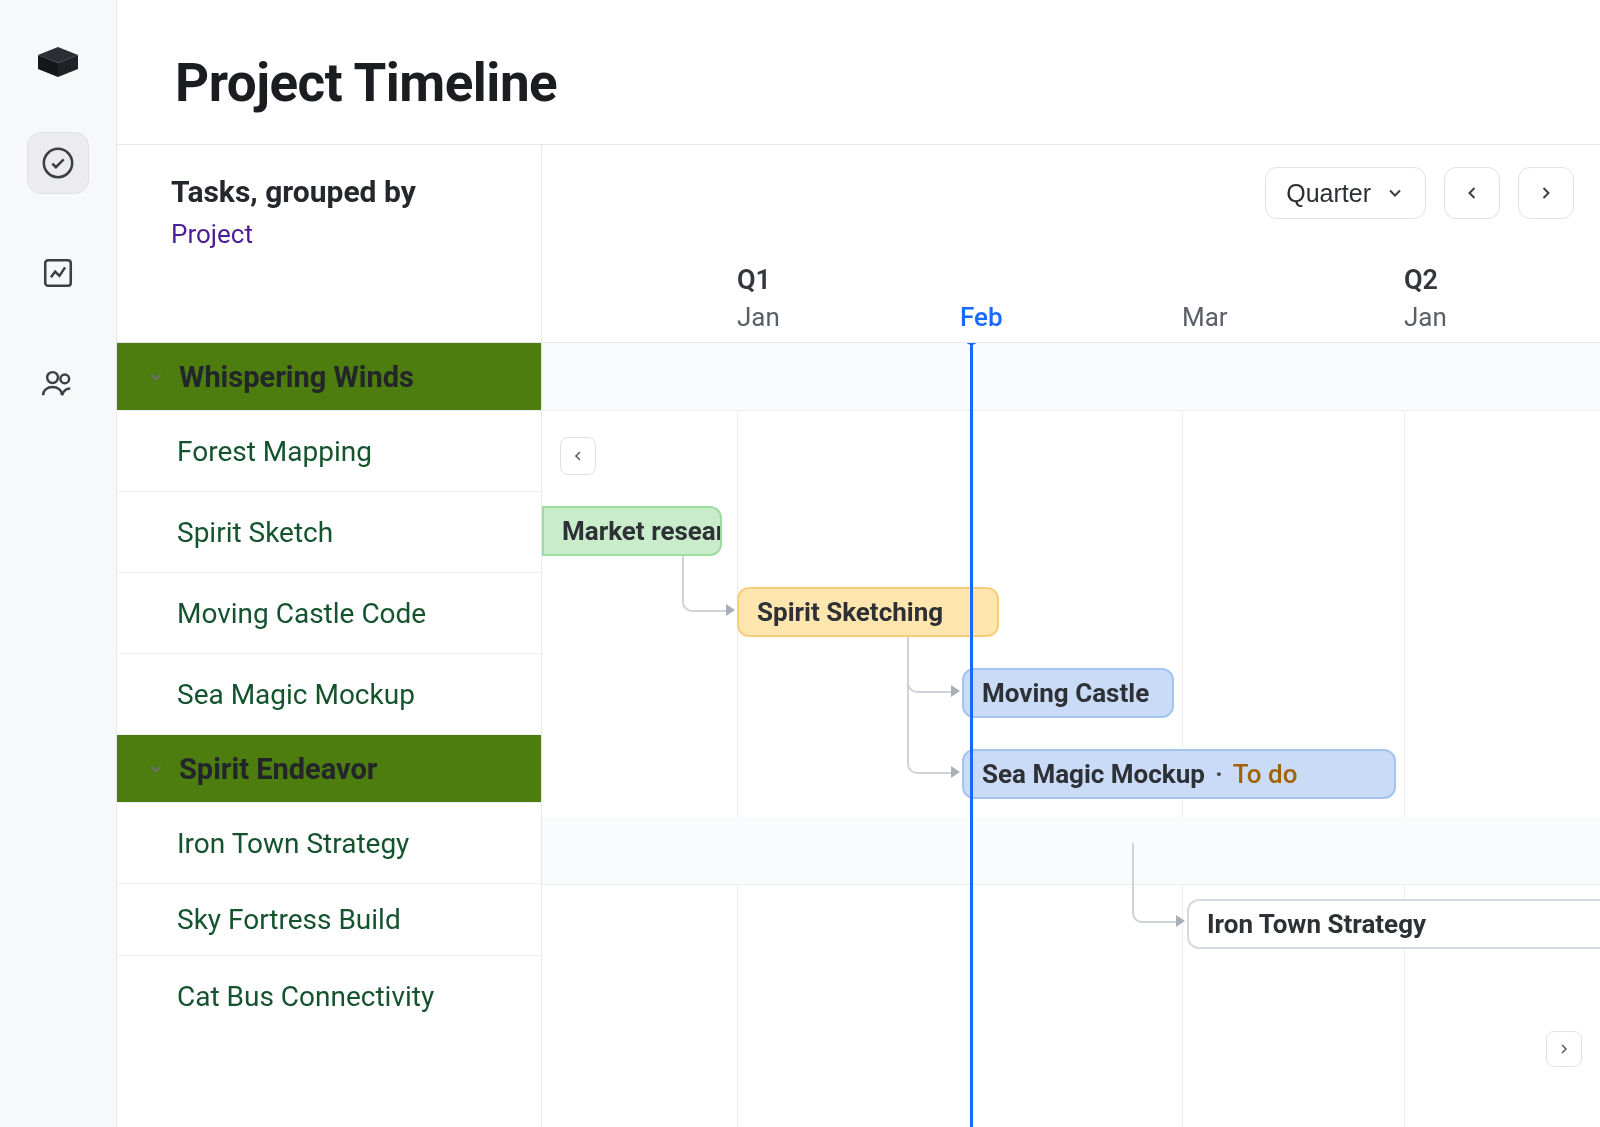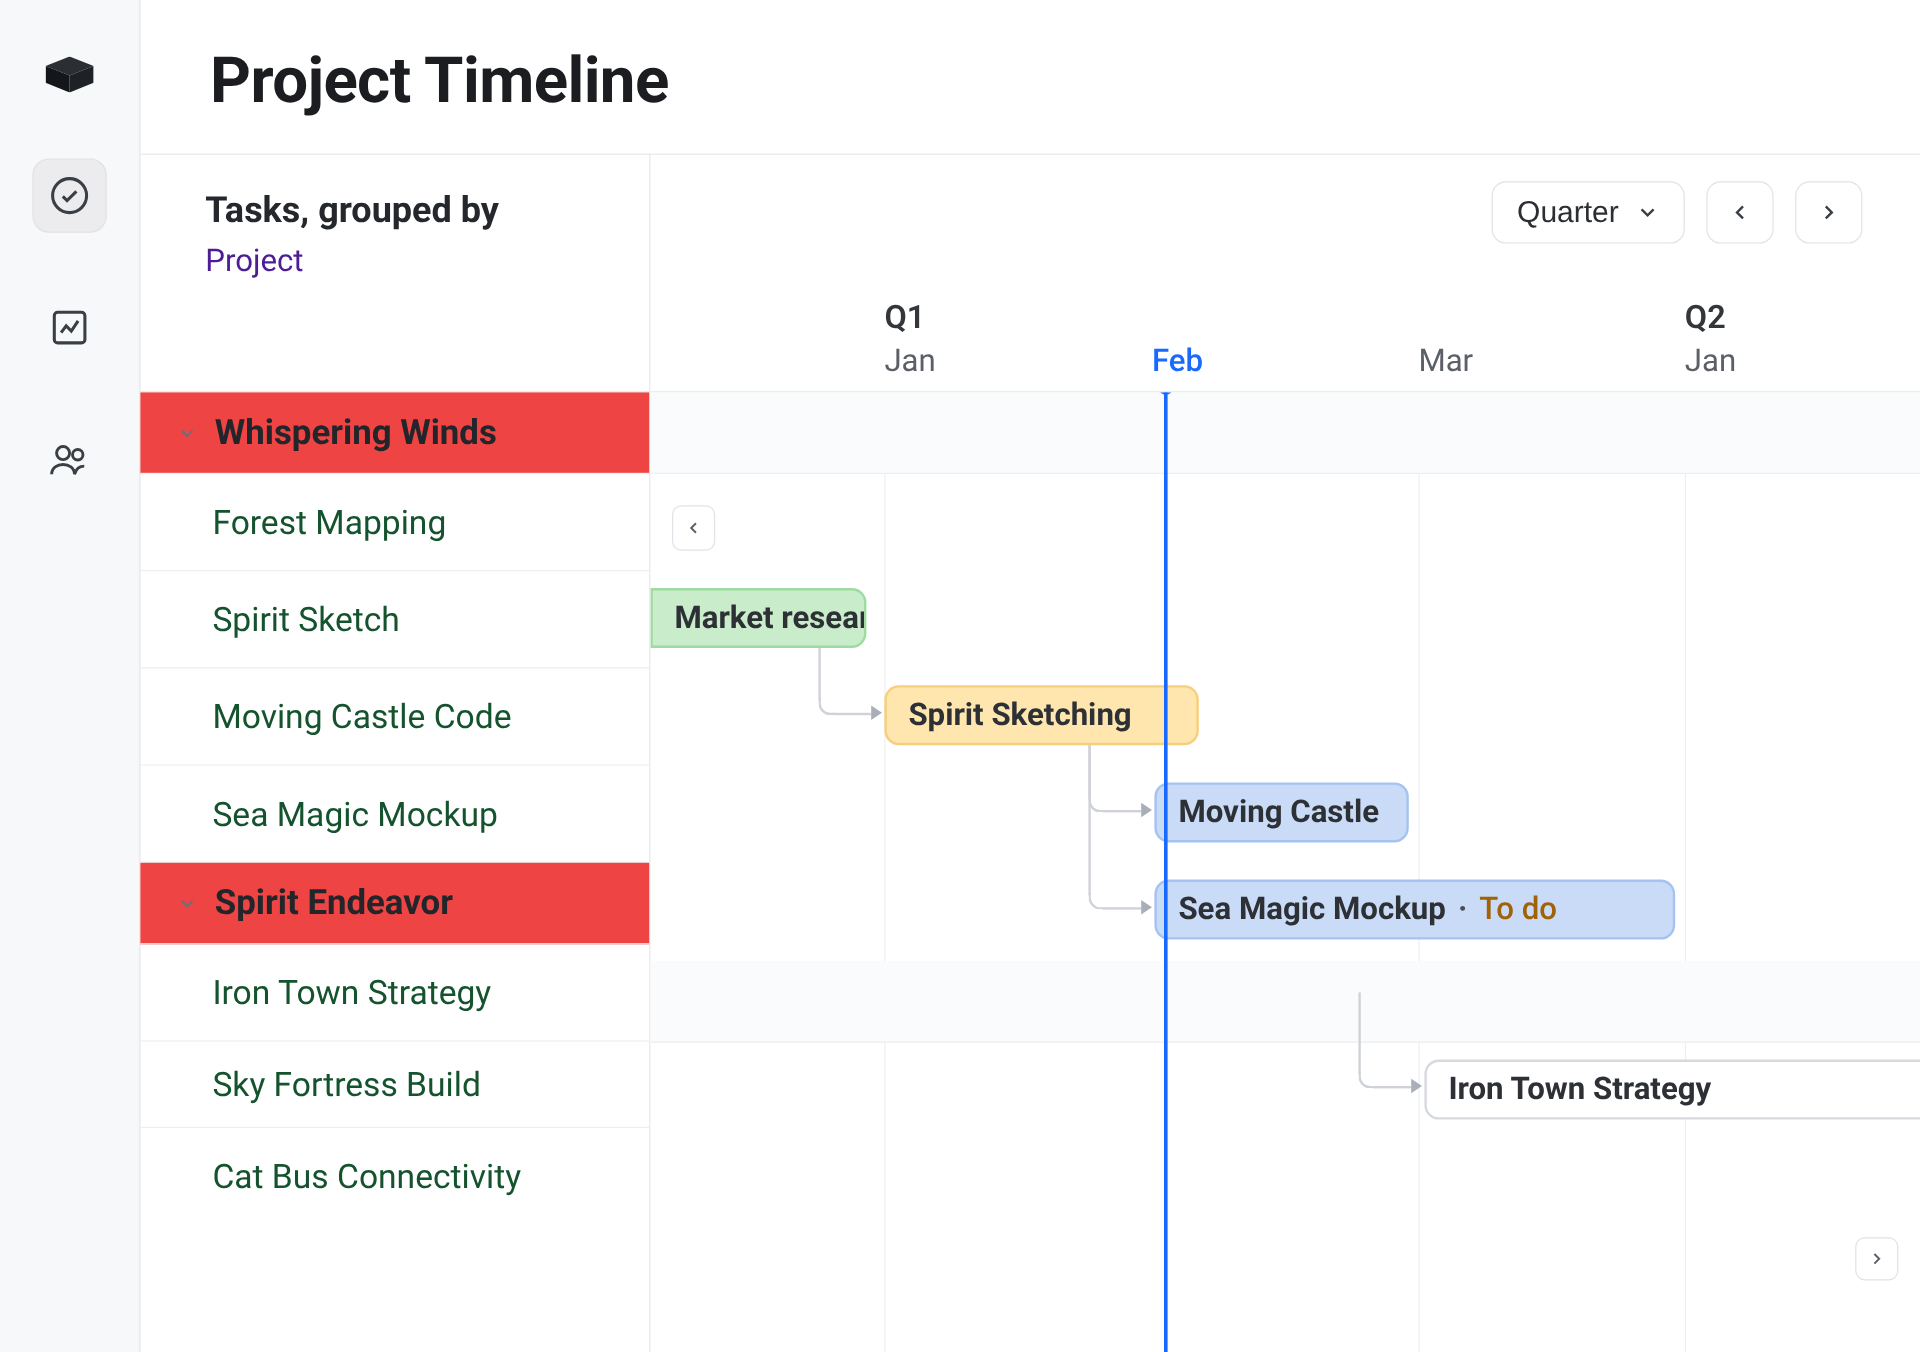--- a/index.html
+++ b/index.html
@@ -40,21 +40,21 @@
   }
   .rail-icon.active {
     background:#ececef;
     border:1px solid #e1e1e5;
   }
 
   
   .main { flex:1; display:flex; flex-direction:column; position:relative; }
 
   .title-row {
-    padding: 36px 0 30px 58px;
+    padding: 52px 0 30px 58px;
   }
   .title-row h1 {
     font-size: 53px;
     font-weight: 700;
     letter-spacing: -0.5px;
     color:#1b1d20;
   }
 
   .divider-h { height:1px; background:#e6e8eb; width:100%; }
 
@@ -85,21 +85,21 @@
   .hdr { height: 197px; }
   .hdr .col-tasks {
     padding: 28px 0 0 54px;
   }
   .grouped-title { font-size:30px; font-weight:700; color:#24272b; line-height:1.25;}
   .grouped-sub   { font-size:26px; font-weight:400; color:#4c1d95; margin-top:8px;}
 
   .hdr .col-chart { position:relative; }
   .tl-controls {
     position:absolute;
-    top:22px; right:48px;
+    top:22px; right:26px;
     display:flex; gap:18px; align-items:center;
   }
   .btn {
     background:#fff;
     border:1px solid #dfe2e6;
     border-radius:12px;
     height:52px;
     display:flex; align-items:center; justify-content:center;
     font-size:25px;
     color:#2b2f34;
@@ -123,21 +123,21 @@
 
   
   .body { flex:1; position:relative; }
   .rows-left {}
   .group-row, .task-row {
     display:flex; align-items:center;
     border-bottom:1px solid #edeef1;
   }
   .group-row {
     height:68px;
-    background:#ef4444;
+    background:#4d7c0f;
     padding-left:28px;
     gap:12px;
   }
   .group-row .chev { width:22px; display:flex; justify-content:center;}
   .group-name { font-size:29px; font-weight:700; color:#22252a;}
   .task-row {
     height:81px;
     padding-left:60px;
   }
   .task-name { font-size:28px; color:#14532d;}

